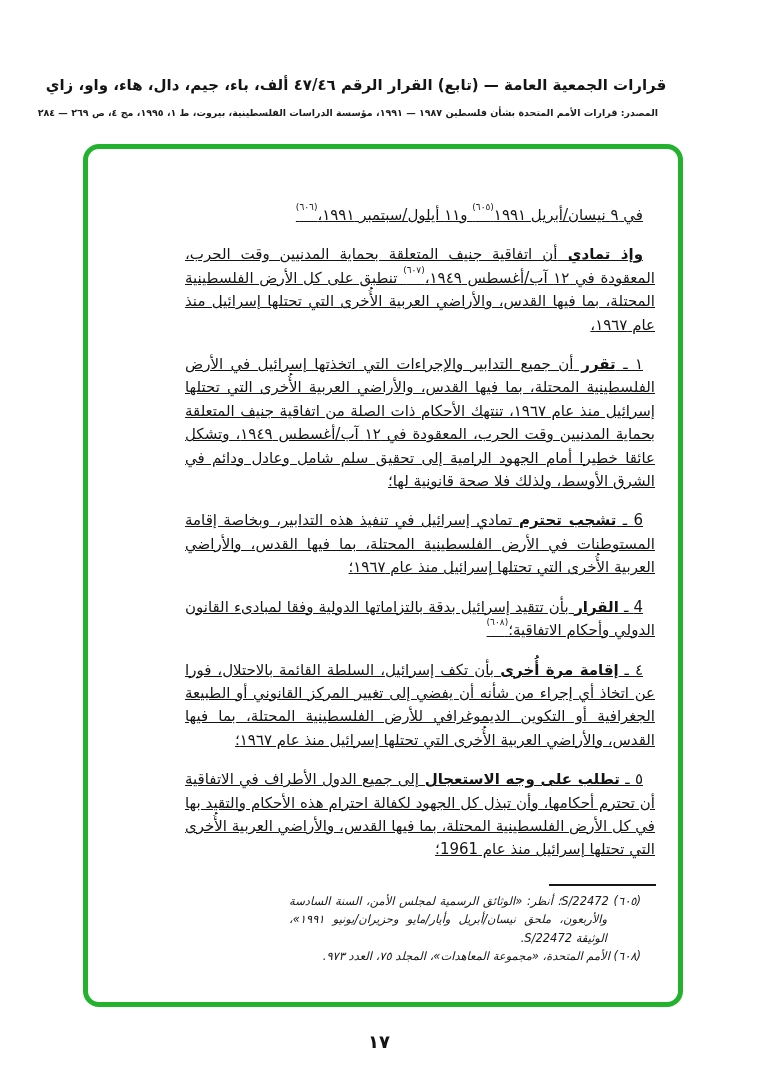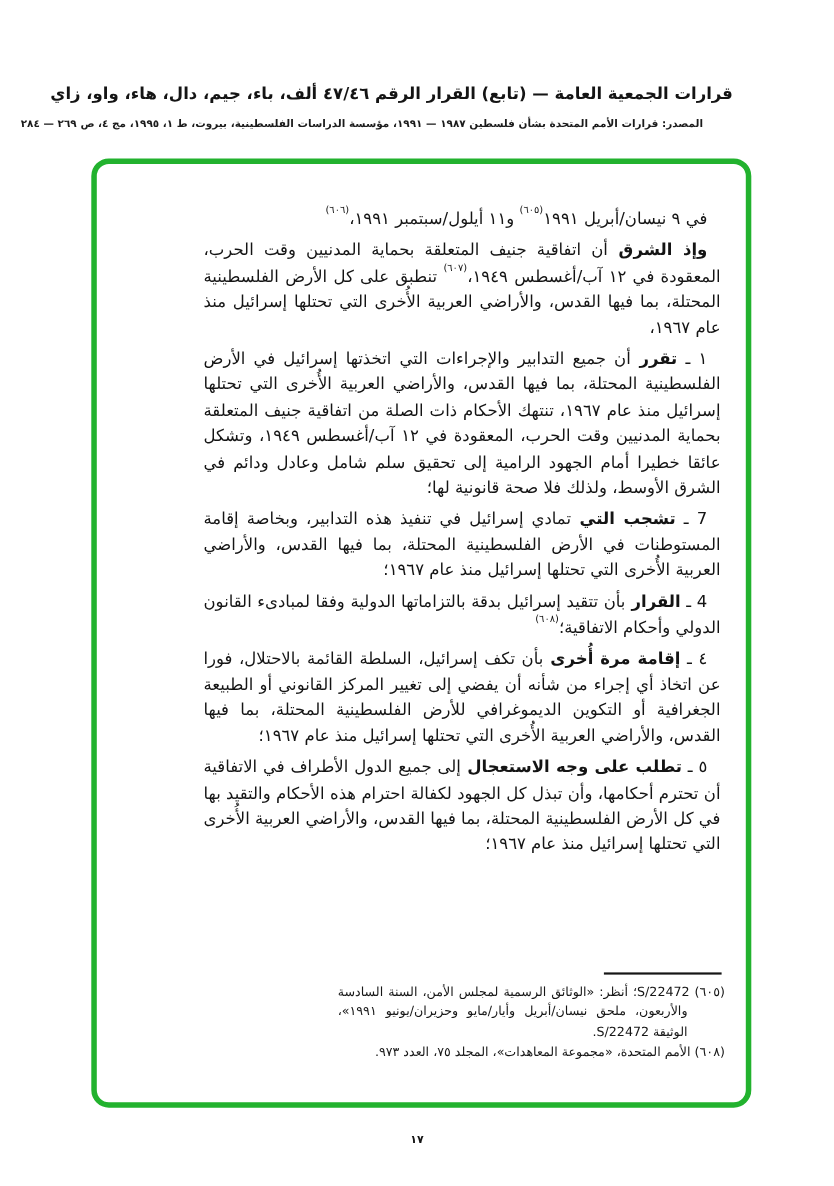--- a/index.html
+++ b/index.html
@@ -6,70 +6,70 @@
   body{
     width:758px;height:1078px;position:relative;background:#ffffff;
     font-family:"DejaVu Sans",sans-serif;color:#141414;overflow:hidden;
   }
   
   .hdr-title{
     position:absolute;top:76px;left:0;width:712px;text-align:center;
     font-size:15px;font-weight:bold;letter-spacing:.2px;direction:rtl;
   }
   .hdr-source{
-    position:absolute;top:107px;left:0;width:658px;text-align:center;
+    position:absolute;top:107px;left:0;width:658px;text-align:right;
     font-size:9.5px;font-weight:bold;direction:rtl;color:#1b1b1b;
   }
   
   .frame{
     position:absolute;left:83px;top:144px;width:600px;height:863px;
     box-sizing:border-box;border:5px solid #22b22e;border-radius:16px;
     background:#ffffff;
   }
   
   .body-col{
     position:absolute;left:185px;top:188px;width:470px;
     direction:rtl;text-align:justify;
     font-size:15px;line-height:23.4px;
   }
-  .para{margin:0 0 5px 0;text-indent:12px;}
+  .para{margin:16px 0 5px 0;text-indent:12px;text-decoration:underline;}
   .para .bold{font-weight:bold;}
   .para sup{font-size:9px;line-height:0;position:relative;top:-4px;}
   
   .fn-sep{
     position:absolute;left:549px;top:884px;width:107px;height:2px;background:#161616;
   }
   .fn-block{
-    position:absolute;left:307px;top:892px;width:352px;
+    position:absolute;left:289px;top:892px;width:352px;
     direction:rtl;text-align:justify;
-    font-size:11.5px;line-height:18.4px;color:#161616;
+    font-size:11.5px;line-height:18.4px;color:#161616;font-style:italic;
   }
   .footnote{margin:0;padding-right:34px;text-indent:-34px;}
   
   .page-num{
     position:absolute;top:1031px;left:0;width:758px;text-align:center;
-    font-size:10px;font-weight:bold;
+    font-size:18px;font-weight:bold;
   }
 </style>
 </head>
 <body>
 
 <div class="hdr-title">قرارات الجمعية العامة — (تابع) القرار الرقم ٤٧/٤٦ ألف، باء، جيم، دال، هاء، واو، زاي</div>
 <div class="hdr-source">المصدر: قرارات الأمم المتحدة بشأن فلسطين ١٩٨٧ — ١٩٩١، مؤسسة الدراسات الفلسطينية، بيروت، ط ١، ١٩٩٥، مج ٤، ص ٢٦٩ — ٢٨٤</div>
 
 <div class="frame" style="border-color: rgb(34, 178, 46);"></div>
 
 <div class="body-col">
     <p class="para"><span>في ٩ نيسان/أبريل ١٩٩١</span><sup>(٦٠٥)</sup><span> و١١ أيلول/سبتمبر ١٩٩١،</span><sup>(٦٠٦)</sup></p>
-    <p class="para"><span class="bold">وإذ الشرق </span><span>أن اتفاقية جنيف المتعلقة بحماية المدنيين وقت الحرب، المعقودة في ١٢ آب/أغسطس ١٩٤٩،</span><sup>(٦٠٧)</sup><span> تنطبق على كل الأرض الفلسطينية المحتلة، بما فيها القدس، والأراضي العربية الأُخرى التي تحتلها إسرائيل منذ عام ١٩٦٧،</span></p>
+    <p class="para"><span class="bold">وإذ تمادي </span><span>أن اتفاقية جنيف المتعلقة بحماية المدنيين وقت الحرب، المعقودة في ١٢ آب/أغسطس ١٩٤٩،</span><sup>(٦٠٧)</sup><span> تنطبق على كل الأرض الفلسطينية المحتلة، بما فيها القدس، والأراضي العربية الأُخرى التي تحتلها إسرائيل منذ عام ١٩٦٧،</span></p>
     <p class="para"><span>١ ـ </span><span class="bold">تقرر </span><span>أن جميع التدابير والإجراءات التي اتخذتها إسرائيل في الأرض الفلسطينية المحتلة، بما فيها القدس، والأراضي العربية الأُخرى التي تحتلها إسرائيل منذ عام ١٩٦٧، تنتهك الأحكام ذات الصلة من اتفاقية جنيف المتعلقة بحماية المدنيين وقت الحرب، المعقودة في ١٢ آب/أغسطس ١٩٤٩، وتشكل عائقا خطيرا أمام الجهود الرامية إلى تحقيق سلم شامل وعادل ودائم في الشرق الأوسط، ولذلك فلا صحة قانونية لها؛</span></p>
-    <p class="para"><span>7 ـ </span><span class="bold">تشجب التي </span><span>تمادي إسرائيل في تنفيذ هذه التدابير، وبخاصة إقامة المستوطنات في الأرض الفلسطينية المحتلة، بما فيها القدس، والأراضي العربية الأُخرى التي تحتلها إسرائيل منذ عام ١٩٦٧؛</span></p>
+    <p class="para"><span>6 ـ </span><span class="bold">تشجب تحترم </span><span>تمادي إسرائيل في تنفيذ هذه التدابير، وبخاصة إقامة المستوطنات في الأرض الفلسطينية المحتلة، بما فيها القدس، والأراضي العربية الأُخرى التي تحتلها إسرائيل منذ عام ١٩٦٧؛</span></p>
     <p class="para"><span>4 ـ </span><span class="bold">القرار </span><span>بأن تتقيد إسرائيل بدقة بالتزاماتها الدولية وفقا لمبادىء القانون الدولي وأحكام الاتفاقية؛</span><sup>(٦٠٨)</sup></p>
     <p class="para"><span>٤ ـ </span><span class="bold">إقامة مرة أُخرى </span><span>بأن تكف إسرائيل، السلطة القائمة بالاحتلال، فورا عن اتخاذ أي إجراء من شأنه أن يفضي إلى تغيير المركز القانوني أو الطبيعة الجغرافية أو التكوين الديموغرافي للأرض الفلسطينية المحتلة، بما فيها القدس، والأراضي العربية الأُخرى التي تحتلها إسرائيل منذ عام ١٩٦٧؛</span></p>
-    <p class="para"><span>٥ ـ </span><span class="bold">تطلب على وجه الاستعجال </span><span>إلى جميع الدول الأطراف في الاتفاقية أن تحترم أحكامها، وأن تبذل كل الجهود لكفالة احترام هذه الأحكام والتقيد بها في كل الأرض الفلسطينية المحتلة، بما فيها القدس، والأراضي العربية الأُخرى التي تحتلها إسرائيل منذ عام ١٩٦٧؛</span></p>
+    <p class="para"><span>٥ ـ </span><span class="bold">تطلب على وجه الاستعجال </span><span>إلى جميع الدول الأطراف في الاتفاقية أن تحترم أحكامها، وأن تبذل كل الجهود لكفالة احترام هذه الأحكام والتقيد بها في كل الأرض الفلسطينية المحتلة، بما فيها القدس، والأراضي العربية الأُخرى التي تحتلها إسرائيل منذ عام 1961؛</span></p>
   </div>
 
 <div class="fn-sep"></div>
 <div class="fn-block">
     <p class="footnote">(٦٠٥) S/22472؛ أنظر: «الوثائق الرسمية لمجلس الأمن، السنة السادسة والأربعون، ملحق نيسان/أبريل وأيار/مايو وحزيران/يونيو ١٩٩١»، الوثيقة S/22472.</p>
     <p class="footnote">(٦٠٨) الأمم المتحدة، «مجموعة المعاهدات»، المجلد ٧٥، العدد ٩٧٣.</p>
   </div>
 
 <div class="page-num">١٧</div>
 

